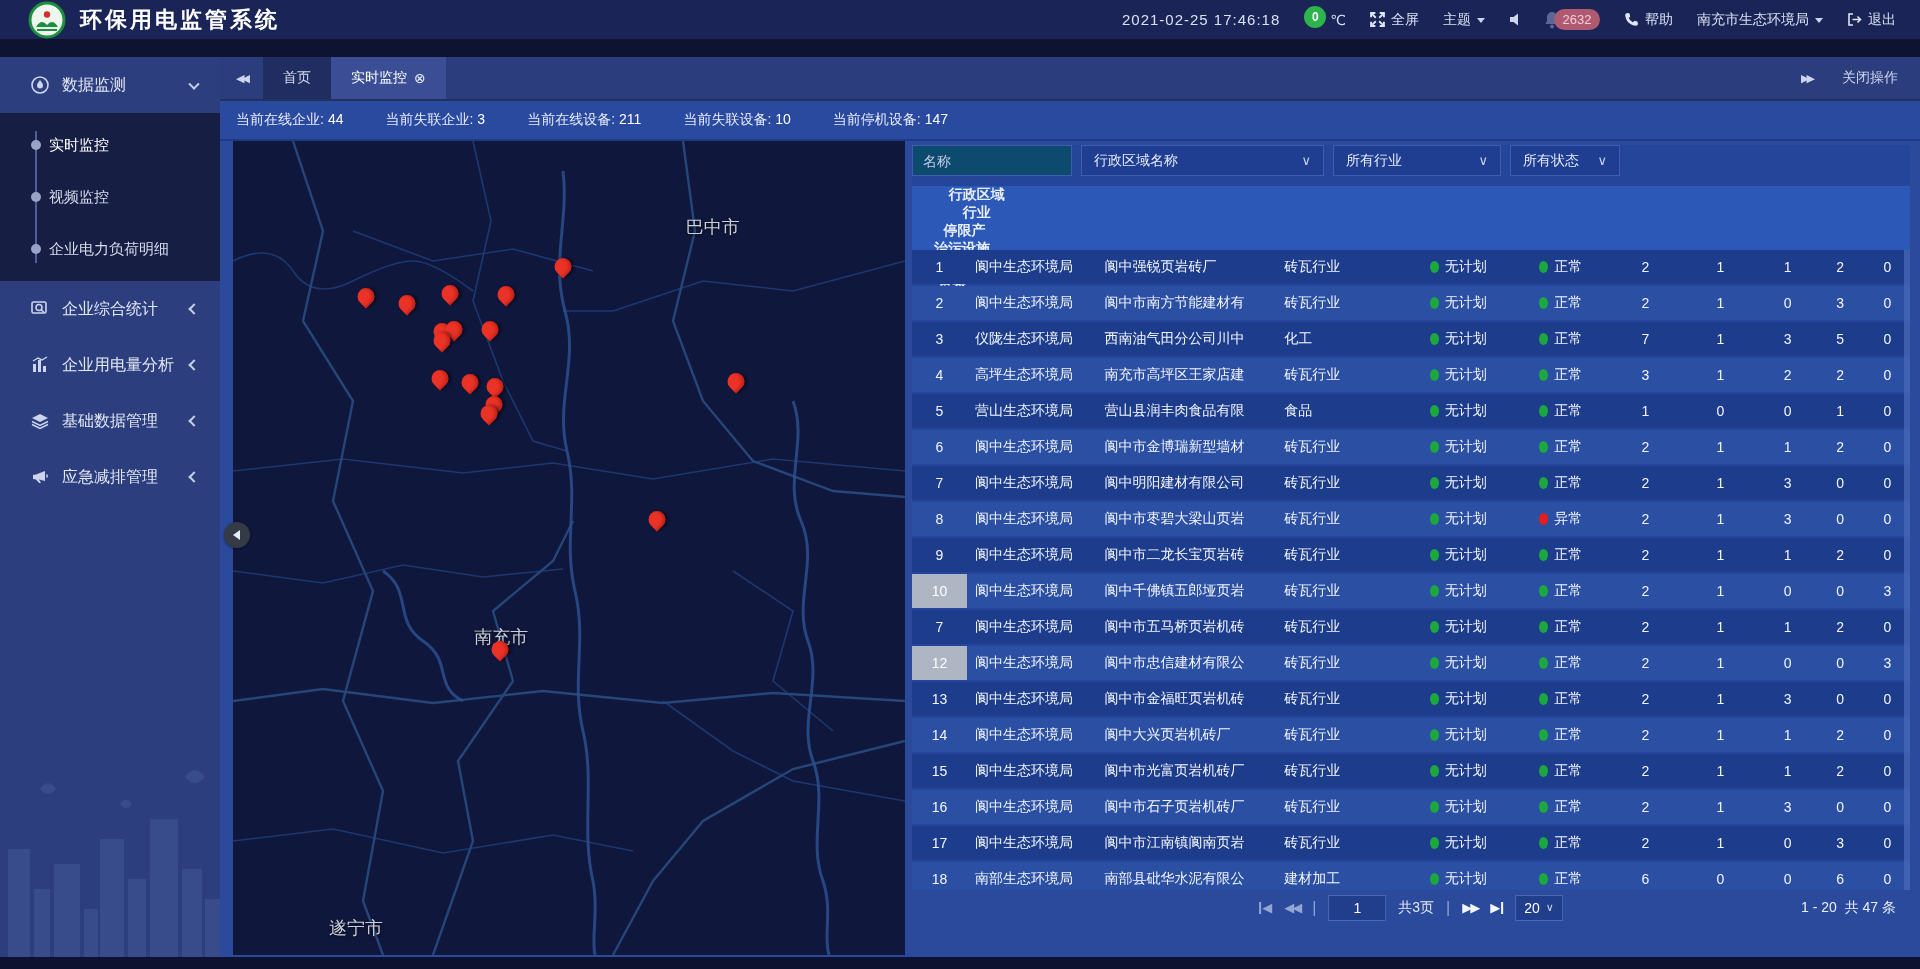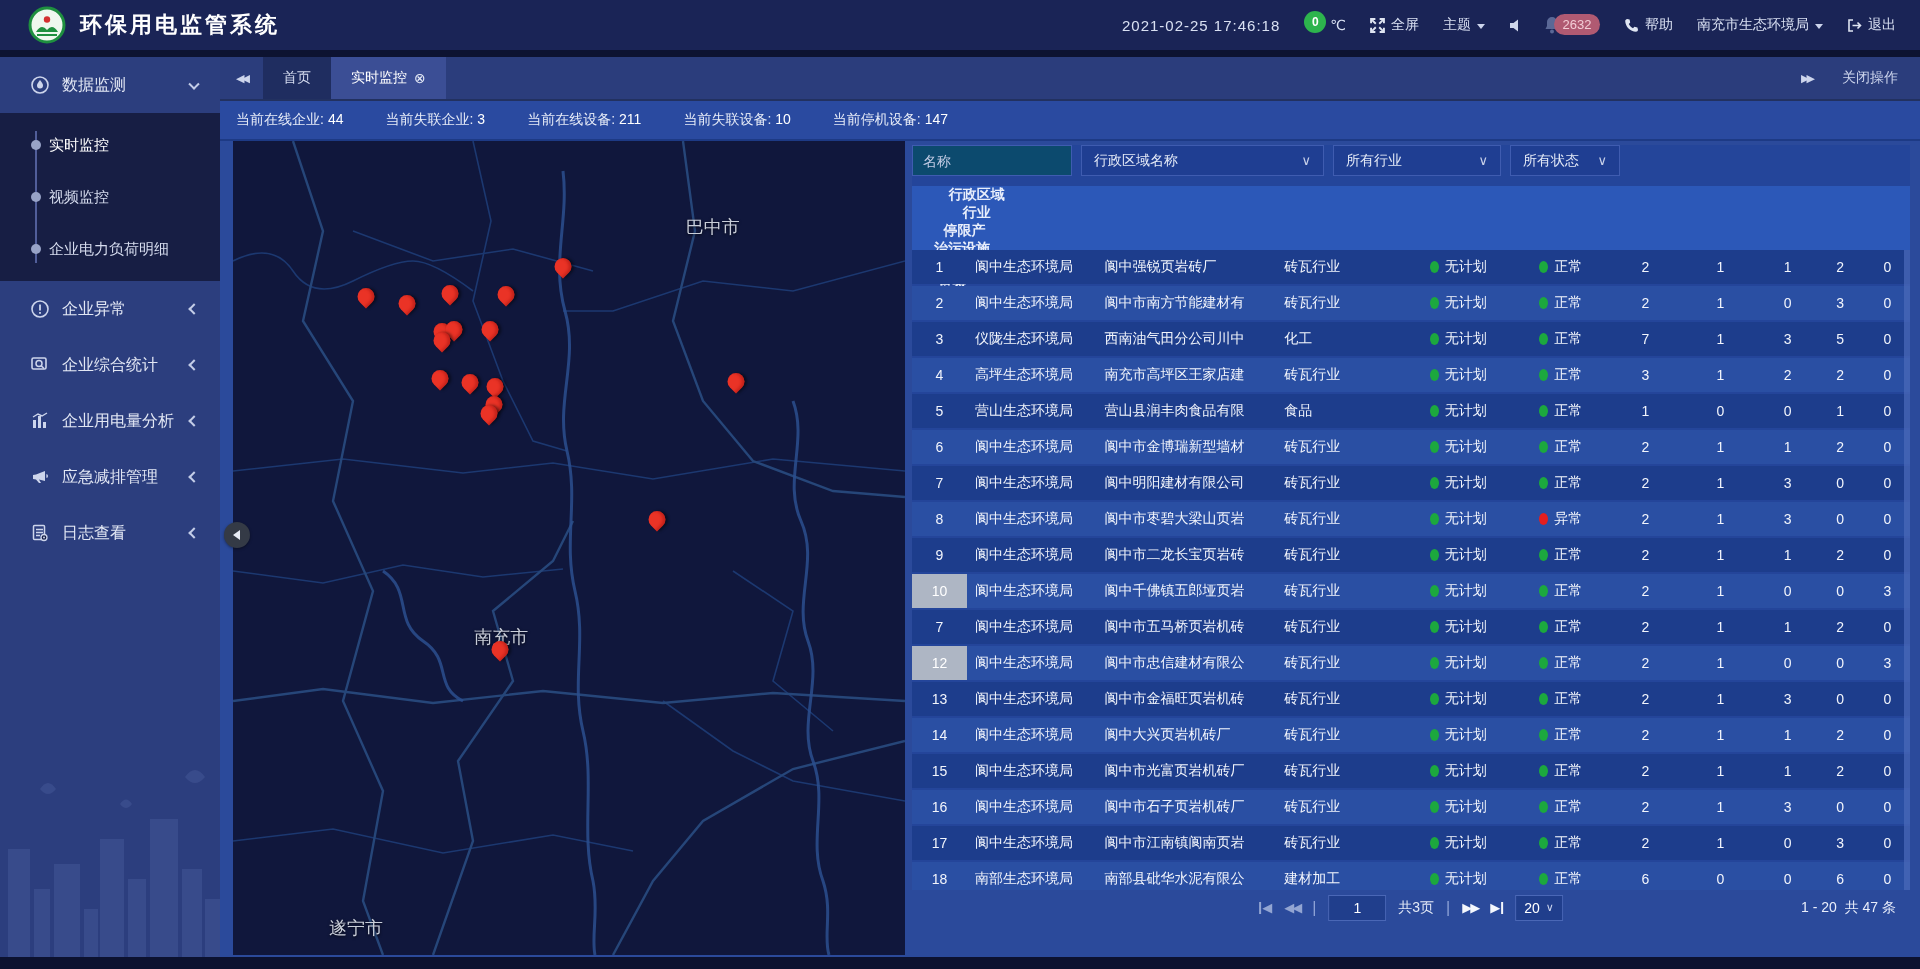--- a/index.html
+++ b/index.html
@@ -1,20 +1,20 @@
 <!DOCTYPE html>
 <html><head>
 <meta charset="utf-8">
 <style>
   * { margin:0; padding:0; box-sizing:border-box; }
   body { background:#0d1331; font-family:"Liberation Sans","DejaVu Sans",sans-serif; }
   #app { position:relative; width:1920px; height:969px; overflow:hidden; background:#0d1331; color:#e3e9f6; }
 
   
-  .header { position:absolute; left:0; top:0; width:1920px; height:50px; background:#1a2456; display:flex; align-items:center; z-index:5; }
+  .header { position:absolute; left:0; top:0; width:1920px; height:39px; background:#1a2456; display:flex; align-items:center; z-index:5; }
   .logo { margin-left:28px; width:38px; height:38px; flex:0 0 auto; }
   .app-title { margin-left:14px; font-size:22px; font-weight:bold; color:#ffffff; letter-spacing:3px; }
   .header-right { margin-left:auto; display:flex; align-items:center; gap:24px; padding-right:24px; font-size:14px; color:#d9e0f2; }
   .datetime { font-size:15px; letter-spacing:1px; }
   .temp-wrap { display:flex; align-items:flex-start; gap:4px; }
   .temp-circle { width:22px; height:22px; border-radius:50%; background:#2db44d; color:#fff; font-size:12px; font-weight:bold; display:flex; align-items:center; justify-content:center; margin-top:-6px; }
   .temp-unit { font-size:14px; }
   .hbtn { display:flex; align-items:center; gap:6px; cursor:pointer; }
   .caret-down { width:0; height:0; border-left:4px solid transparent; border-right:4px solid transparent; border-top:5px solid #cdd5ec; margin-top:2px; }
   .badge-wrap { position:relative; width:52px; height:22px; }
@@ -185,60 +185,50 @@
             <span class="dot"></span>
             <span>视频监控</span>
           </div>
           <div class="sub-item">
             <span class="dot"></span>
             <span>企业电力负荷明细</span>
           </div>
         </div>
         <div class="side-item">
           <svg class="mi" viewBox="0 0 20 20">
-            <circle cx="10" cy="10" r="8" stroke="#cdd5ec" stroke-width="1.6" fill="none"></circle>
-            <rect x="9.1" y="5.5" width="1.8" height="6" fill="#cdd5ec"></rect>
-            <rect x="9.1" y="13" width="1.8" height="1.8" fill="#cdd5ec"></rect>
-          </svg>
-          <span>企业异常</span>
-          <span class="chev left"></span>
-        </div>
-        <div class="side-item">
-          <svg class="mi" viewBox="0 0 20 20">
             <rect x="2" y="3" width="14" height="11" rx="1.5" stroke="#cdd5ec" stroke-width="1.6" fill="none"></rect>
             <circle cx="9" cy="8.5" r="3" stroke="#cdd5ec" stroke-width="1.5" fill="none"></circle>
             <path d="M11.2 10.7 14 13.5" stroke="#cdd5ec" stroke-width="1.6"></path>
           </svg>
           <span>企业综合统计</span>
           <span class="chev left"></span>
         </div>
         <div class="side-item">
           <svg class="mi" viewBox="0 0 20 20">
             <path d="M3 17V9h3v8zM8 17V5h3v12zM13 17v-6h3v6z" fill="#cdd5ec"></path>
             <path d="M3 6 8 3l4 2 5-3" stroke="#cdd5ec" stroke-width="1.4" fill="none"></path>
           </svg>
           <span>企业用电量分析</span>
           <span class="chev left"></span>
         </div>
         <div class="side-item">
           <svg class="mi" viewBox="0 0 20 20">
+            <path d="M10 3 18 7l-8 4-8-4z" fill="#cdd5ec"></path>
+            <path d="M2 10.5 10 14.5l8-4" stroke="#cdd5ec" stroke-width="1.5" fill="none"></path>
+            <path d="M2 13.5 10 17.5l8-4" stroke="#cdd5ec" stroke-width="1.5" fill="none"></path>
+          </svg>
+          <span>基础数据管理</span>
+          <span class="chev left"></span>
+        </div>
+        <div class="side-item">
+          <svg class="mi" viewBox="0 0 20 20">
             <path d="M3 8v4l3 .5L9 16h2l-2-3.5L15 14V4L6 7.5z" fill="#cdd5ec"></path>
             <path d="M16.5 7.5c1 .8 1 2.2 0 3" stroke="#cdd5ec" stroke-width="1.4" fill="none"></path>
           </svg>
           <span>应急减排管理</span>
-          <span class="chev left"></span>
-        </div>
-        <div class="side-item">
-          <svg class="mi" viewBox="0 0 20 20">
-            <rect x="3.5" y="2.5" width="11" height="14" rx="1" stroke="#cdd5ec" stroke-width="1.5" fill="none"></rect>
-            <path d="M6 6.5h7M6 9.5h7M6 12.5h4" stroke="#cdd5ec" stroke-width="1.3"></path>
-            <circle cx="14" cy="14.5" r="3" fill="#171e44" stroke="#cdd5ec" stroke-width="1.3"></circle>
-            <circle cx="14" cy="14.5" r="1" fill="#cdd5ec"></circle>
-          </svg>
-          <span>日志查看</span>
           <span class="chev left"></span>
         </div>
       </div>
     <svg class="skyline" viewBox="0 0 220 210">
       <g fill="#8fa2dd" opacity="0.16">
         <rect x="8" y="90" width="22" height="120"></rect>
           <rect x="34" y="130" width="16" height="80"></rect>
         <rect x="54" y="105" width="26" height="105"></rect>
           <rect x="84" y="150" width="14" height="60"></rect>
         <rect x="100" y="80" width="24" height="130"></rect>

